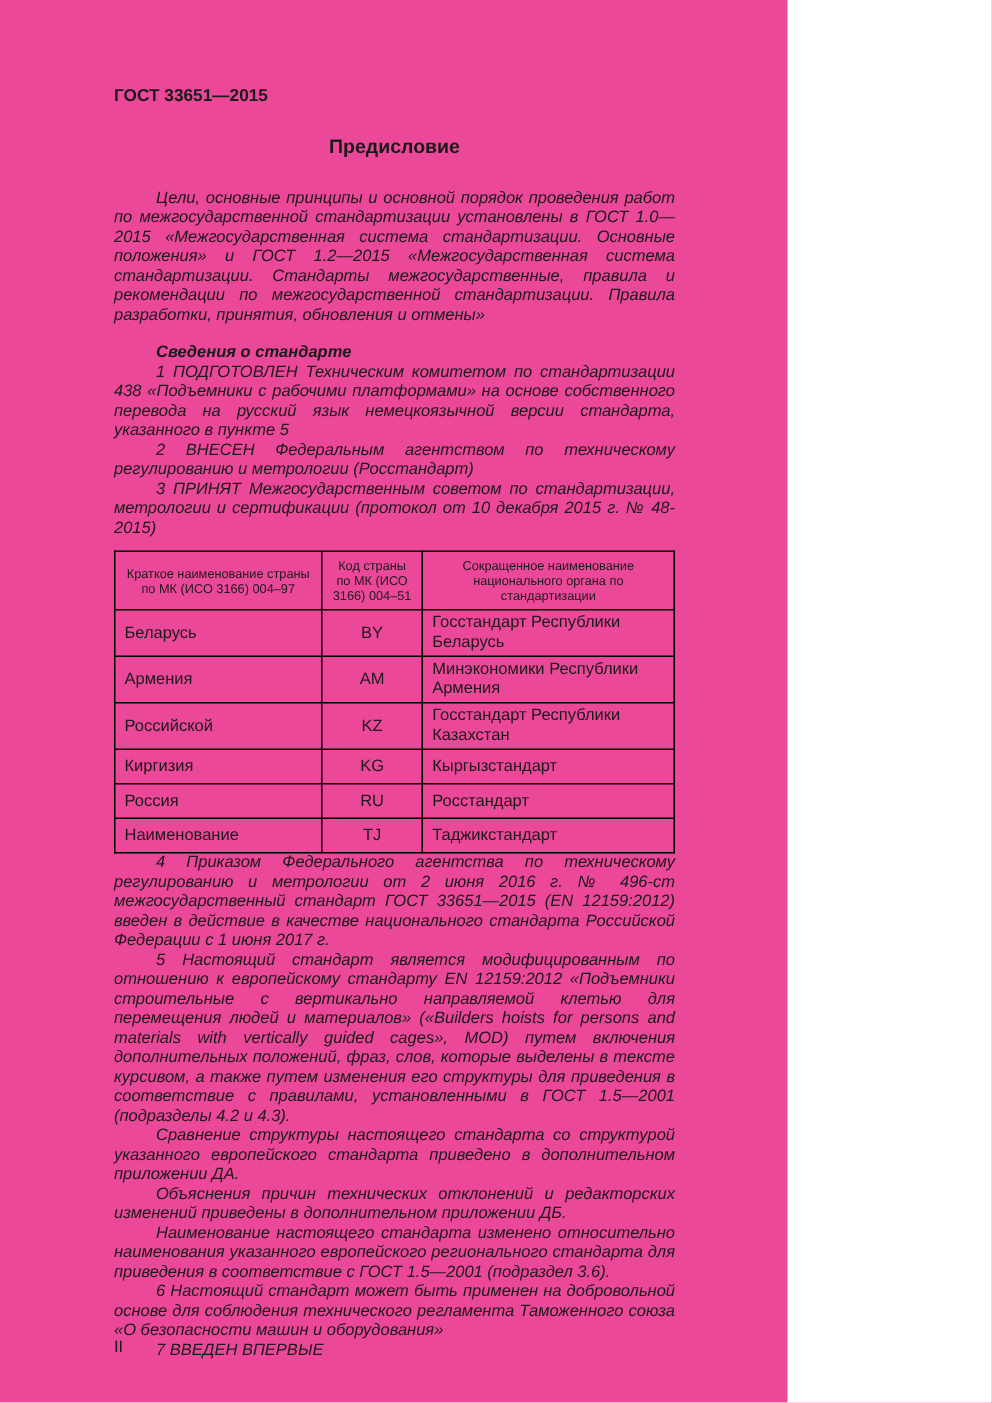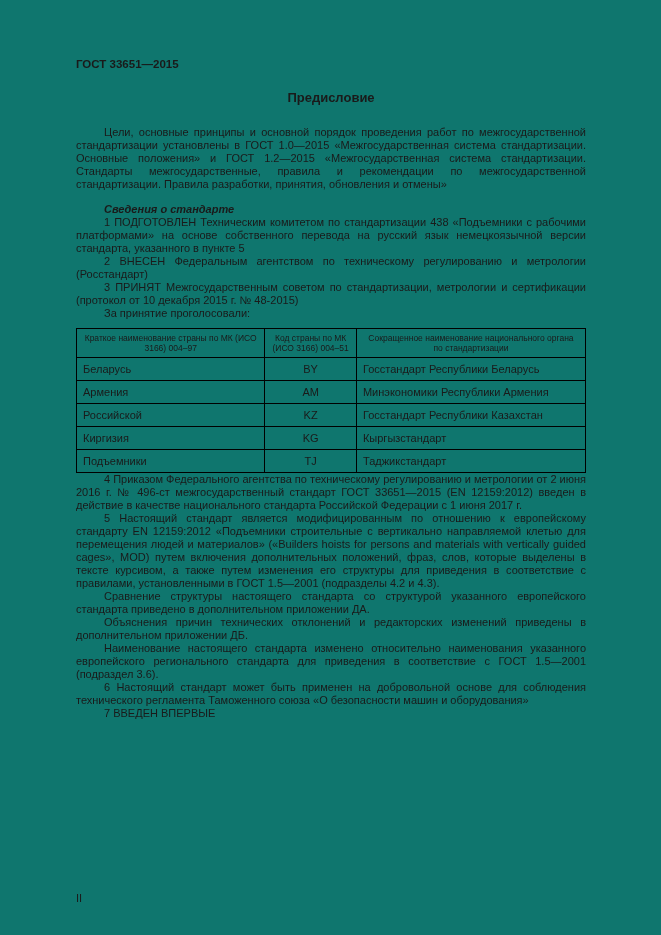--- a/index.html
+++ b/index.html
@@ -2,23 +2,23 @@
 <html lang="ru"><head>
 <meta charset="utf-8">
 <style>
   html, body {
     margin: 0;
     padding: 0;
     background: #ffffff;
   }
   .page {
     position: relative;
-    width: 661px;
+    width: 525px;
     height: 935px;
-    background: #0f766e;
+    background: #ec4899;
     box-sizing: border-box;
     padding: 58px 75px 0 76px;
     font-family: "Liberation Sans", sans-serif;
     color: #1a1a1a;
     font-size: 11px;
     line-height: 13px;
   }
   .doc-code {
     font-weight: bold;
     font-size: 11.5px;
@@ -27,20 +27,21 @@
   .doc-title {
     text-align: center;
     font-weight: bold;
     font-size: 13px;
     margin: 0 0 22px 0;
   }
   p.para {
     margin: 0;
     text-align: justify;
     text-indent: 28px;
+    font-style: italic;
   }
   p.spaced {
   }
   .section-heading {
     font-weight: bold;
     text-indent: 28px;
     margin: 12px 0 0 0;
     font-style: italic;
   }
   table.vote-table {
@@ -91,21 +92,20 @@
   <p class="para">Цели, основные принципы и основной порядок проведения работ по межгосударственной стандартизации установлены в ГОСТ 1.0—2015 «Межгосударственная система стандартизации. Основные положения» и ГОСТ 1.2—2015 «Межгосударственная система стандартизации. Стандарты межгосударственные, правила и рекомендации по межгосударственной стандартизации. Правила разработки, принятия, обновления и отмены»</p>
 
   <div class="section-heading">Сведения о стандарте</div>
 
   <p class="para spaced">1 ПОДГОТОВЛЕН  Техническим комитетом по стандартизации 438 «Подъемники с рабочими платформами» на основе собственного перевода на русский язык немецкоязычной версии стандарта, указанного в пункте 5</p>
 
   <p class="para spaced">2 ВНЕСЕН Федеральным агентством по техническому регулированию и метрологии (Росстандарт)</p>
 
   <p class="para spaced">3 ПРИНЯТ Межгосударственным  советом  по стандартизации, метрологии и сертификации (протокол от 10 декабря 2015 г. № 48-2015)</p>
 
-  <p class="para spaced">За принятие проголосовали:</p>
 
   <table class="vote-table">
     <colgroup>
       <col class="c-country">
       <col class="c-code">
       <col class="c-org">
     </colgroup>
     <thead>
       <tr>
         <th>Краткое наименование страны по МК (ИСО 3166) 004–97</th>
@@ -128,21 +128,26 @@
         <td>Российской</td>
         <td class="code-cell">KZ</td>
         <td>Госстандарт Республики Казахстан</td>
       </tr>
       <tr>
         <td>Киргизия</td>
         <td class="code-cell">KG</td>
         <td>Кыргызстандарт</td>
       </tr>
       <tr>
-        <td>Подъемники</td>
+        <td>Россия</td>
+        <td class="code-cell">RU</td>
+        <td>Росстандарт</td>
+      </tr>
+      <tr>
+        <td>Наименование</td>
         <td class="code-cell">TJ</td>
         <td>Таджикстандарт</td>
       </tr>
     </tbody>
   </table>
 
   <p class="para spaced">4 Приказом Федерального агентства по техническому регулированию и метрологии от 2 июня 2016 г. № 496-ст межгосударственный стандарт ГОСТ 33651—2015 (EN 12159:2012) введен в действие в качестве национального стандарта Российской Федерации с 1 июня 2017 г.</p>
 
   <p class="para spaced">5 Настоящий стандарт является модифицированным по отношению к европейскому стандарту EN 12159:2012 «Подъемники строительные с вертикально направляемой клетью для перемещения людей и материалов» («Builders hoists for persons and materials with vertically guided cages», MOD) путем включения дополнительных положений, фраз, слов, которые выделены в тексте курсивом, а также путем изменения его структуры для приведения в соответствие с правилами, установленными в ГОСТ 1.5—2001 (подразделы 4.2 и 4.3).</p>
   <p class="para">Сравнение структуры настоящего стандарта со структурой указанного европейского стандарта приведено в дополнительном приложении ДА.</p>

